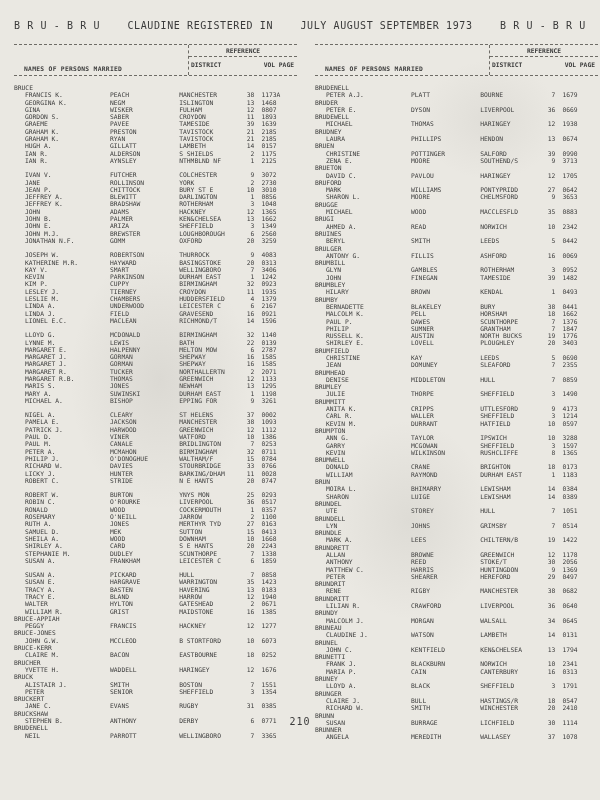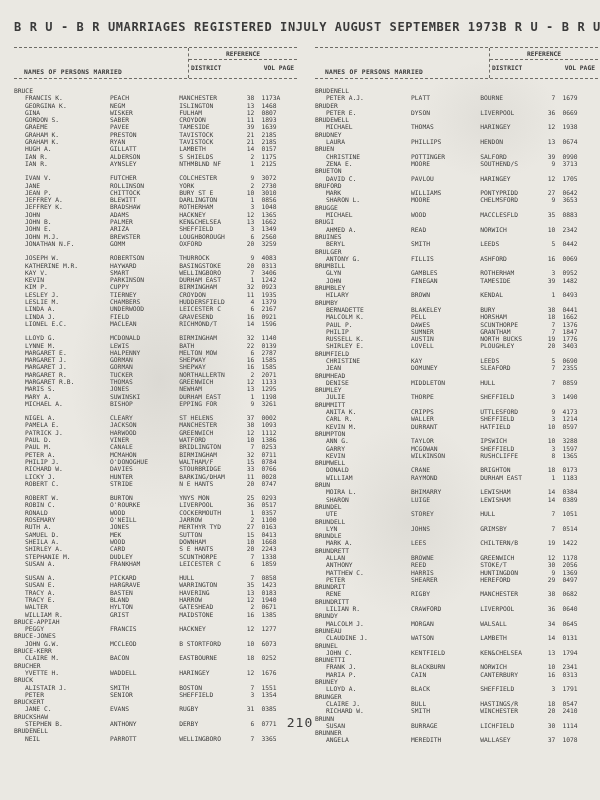--- a/index.html
+++ b/index.html
@@ -11,21 +11,21 @@
     position:relative;
     overflow:hidden;
   }
   .page{padding:20px 14px 0 14px;position:relative;}
   .stain{position:absolute;border-radius:50%;pointer-events:none;}
   .stain1{left:70px;top:250px;width:180px;height:260px;background:radial-gradient(closest-side,rgba(130,128,122,.14),rgba(130,128,122,0));}
   .stain2{left:330px;top:420px;width:160px;height:200px;background:radial-gradient(closest-side,rgba(130,128,122,.12),rgba(130,128,122,0));}
   .stain3{left:420px;top:60px;width:140px;height:120px;background:radial-gradient(closest-side,rgba(130,128,122,.10),rgba(130,128,122,0));}
   .header-row{
     display:flex;justify-content:space-between;align-items:flex-end;
-    font-size:12px;font-weight:bold;letter-spacing:.6px;white-space:nowrap;
+    font-size:10px;font-weight:normal;letter-spacing:.6px;white-space:nowrap;
   }
   .columns{display:flex;gap:18px;margin-top:13px;}
   .col{width:283px;flex:0 0 283px;}
   .table-head{
     border-top:1px dashed #6e6c66;border-bottom:1px dashed #6e6c66;
     font-size:6.3px;font-weight:bold;margin-bottom:8px;
   }
   .th-body{display:flex;min-height:30px;}
   .th-names{flex:1;display:flex;align-items:flex-end;padding:2px 0 3px 10px;letter-spacing:.3px;}
   .th-ref{width:108px;border-left:1px dashed #6e6c66;display:flex;flex-direction:column;}
@@ -35,34 +35,34 @@
   .section.gap{margin-top:7px;}
   .surname{font-size:6.3px;height:7.3px;line-height:7.3px;white-space:nowrap;}
   .row{display:flex;font-size:6.3px;height:7.3px;line-height:7.3px;white-space:nowrap;}
   .c-given{margin-left:11px;width:86px;overflow:hidden;}
   .c-spouse{width:70px;overflow:hidden;}
   .c-district{width:62px;overflow:hidden;}
   .c-vol{width:14px;text-align:right;}
   .c-page{width:36px;margin-left:7px;}
   .page-number{
     position:absolute;left:0;right:0;bottom:14px;
-    text-align:center;font-size:13px;letter-spacing:1px;
+    text-align:center;font-size:10px;letter-spacing:1px;
   }
 </style>
 </head>
 <body>
 
 <div class="page">
   <div class="stain stain1"></div>
   <div class="stain stain2"></div>
   <div class="stain stain3"></div>
 
   <div class="header-row">
     <span>B R U - B R U</span>
-    <span>MARRIAGES REGISTERED IN</span>
+    <span>CLAUDINE REGISTERED IN</span>
     <span>JULY AUGUST SEPTEMBER 1973</span>
     <span>B R U - B R U</span>
   </div>
 
   <div class="columns">
 
     <div class="col">
       <div class="table-head">
         <div class="th-body">
           <div class="th-names">NAMES OF PERSONS MARRIED</div>

